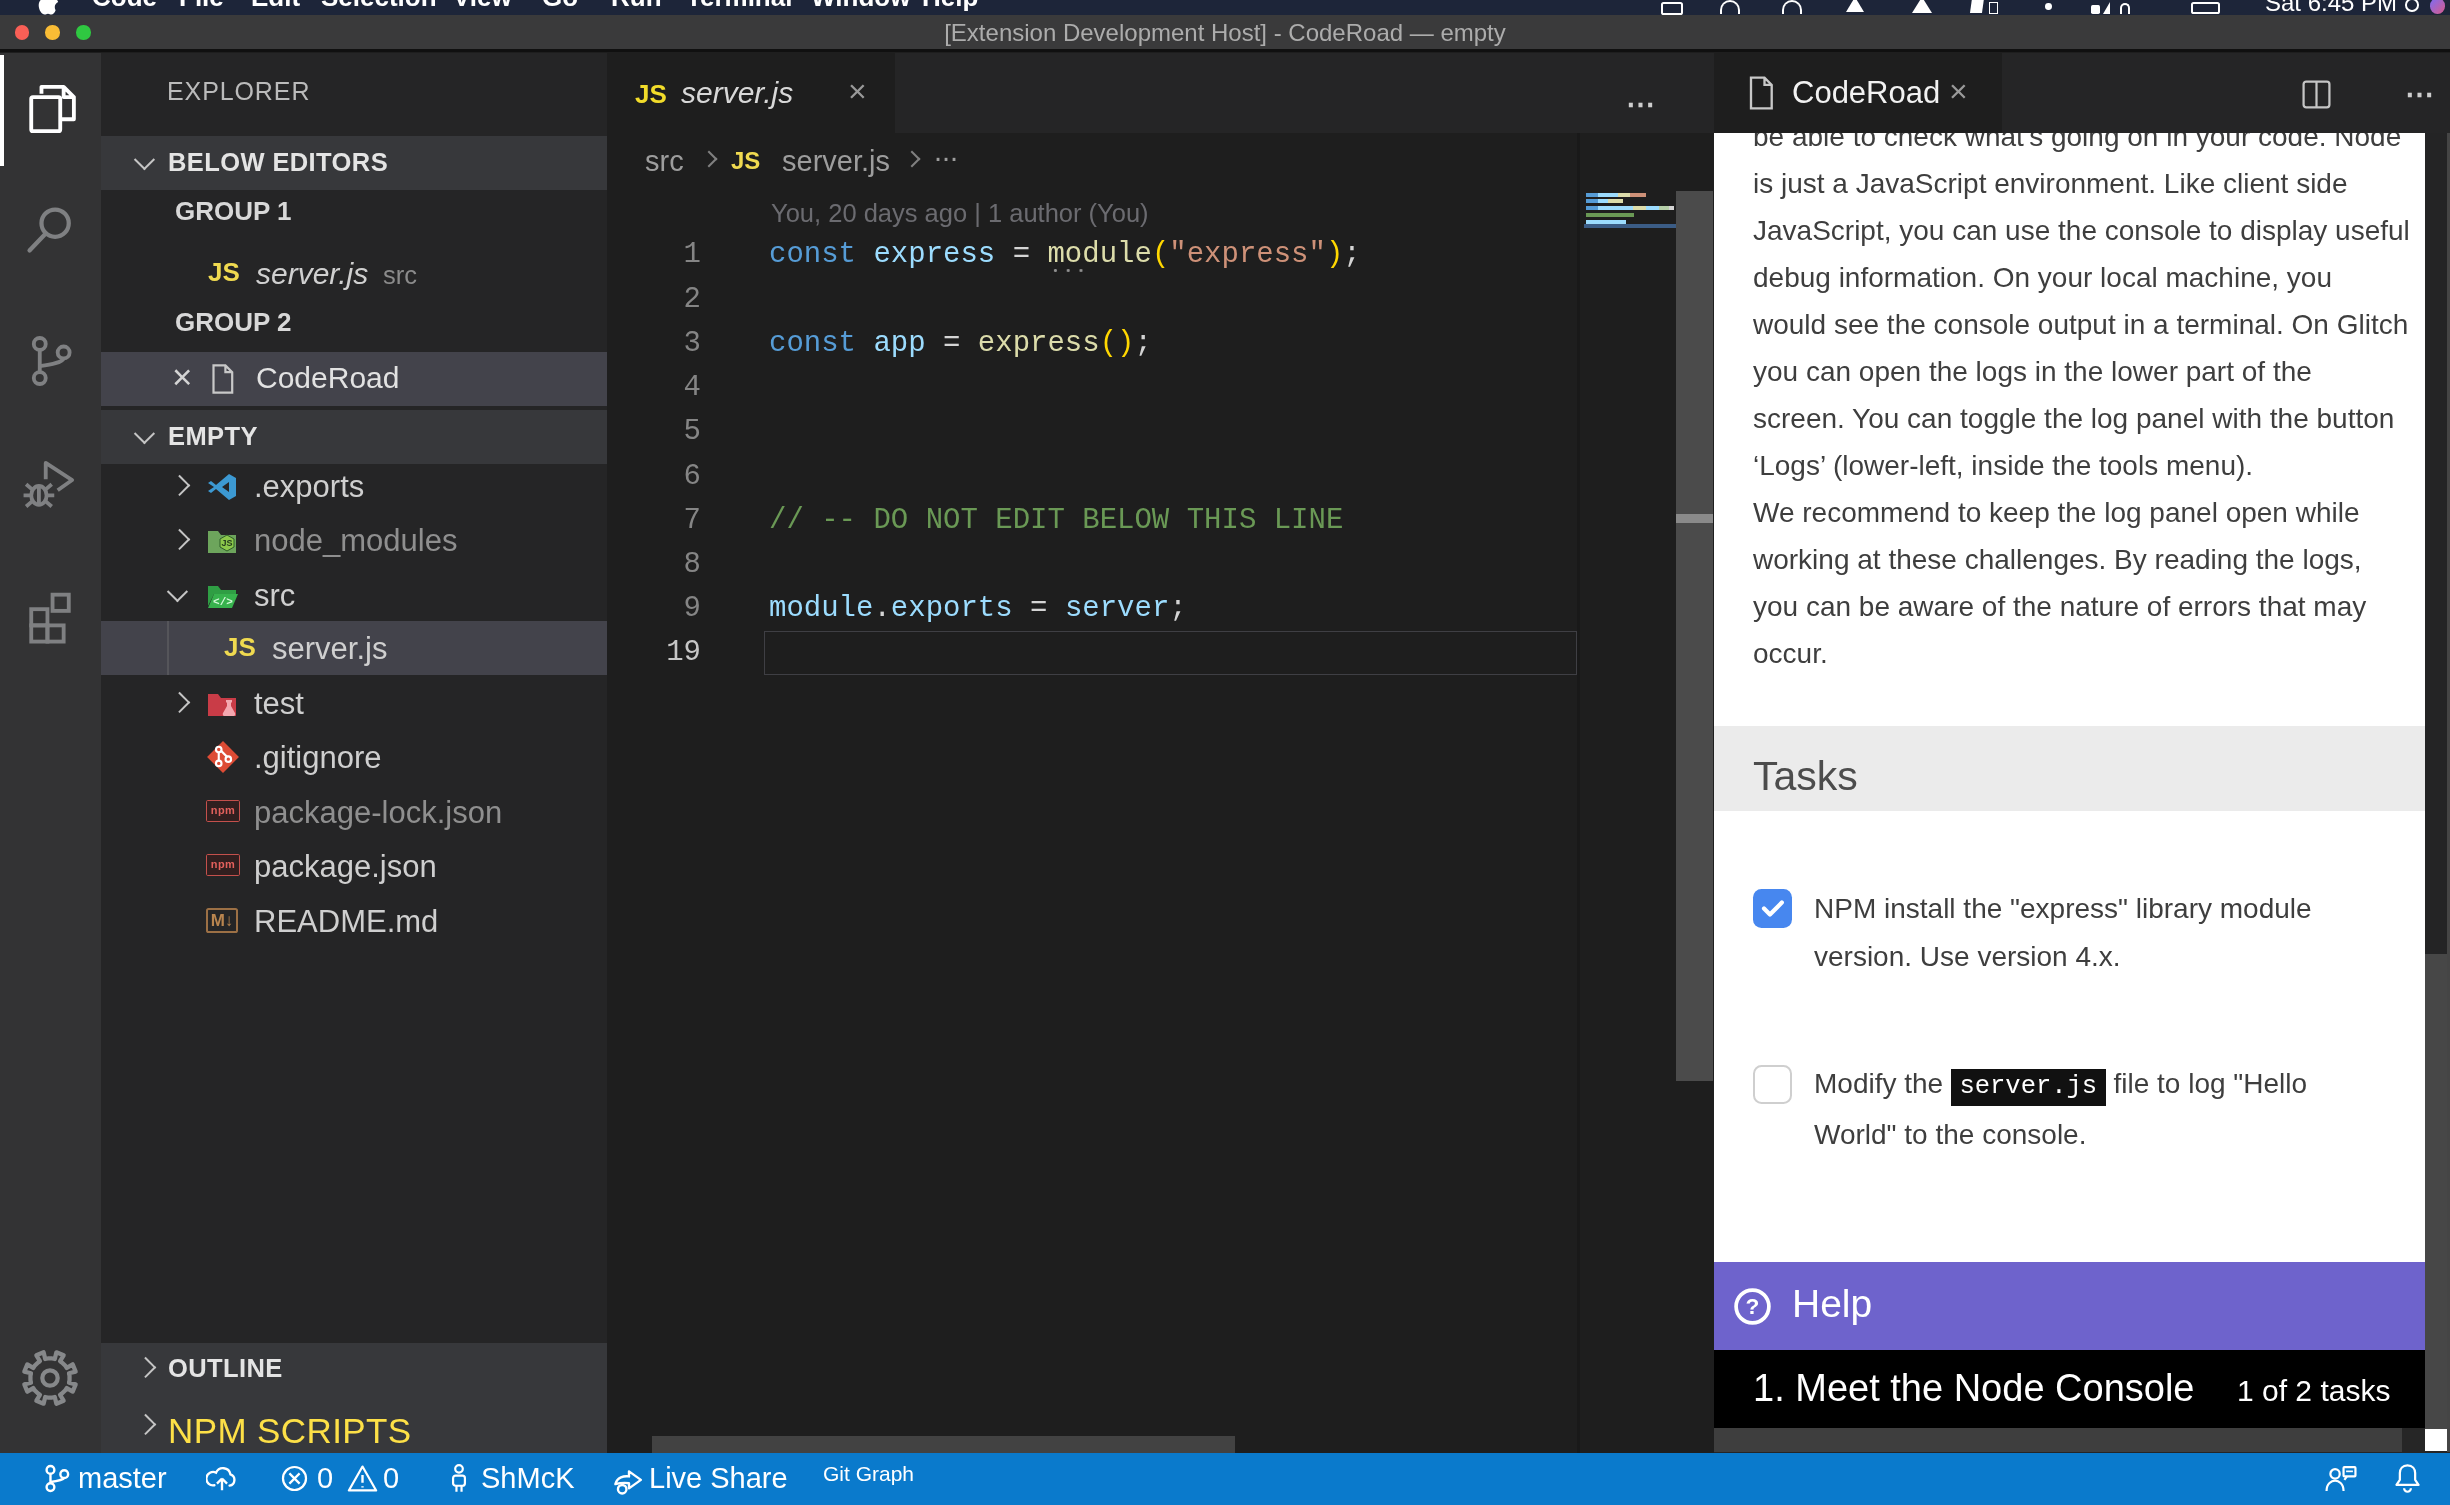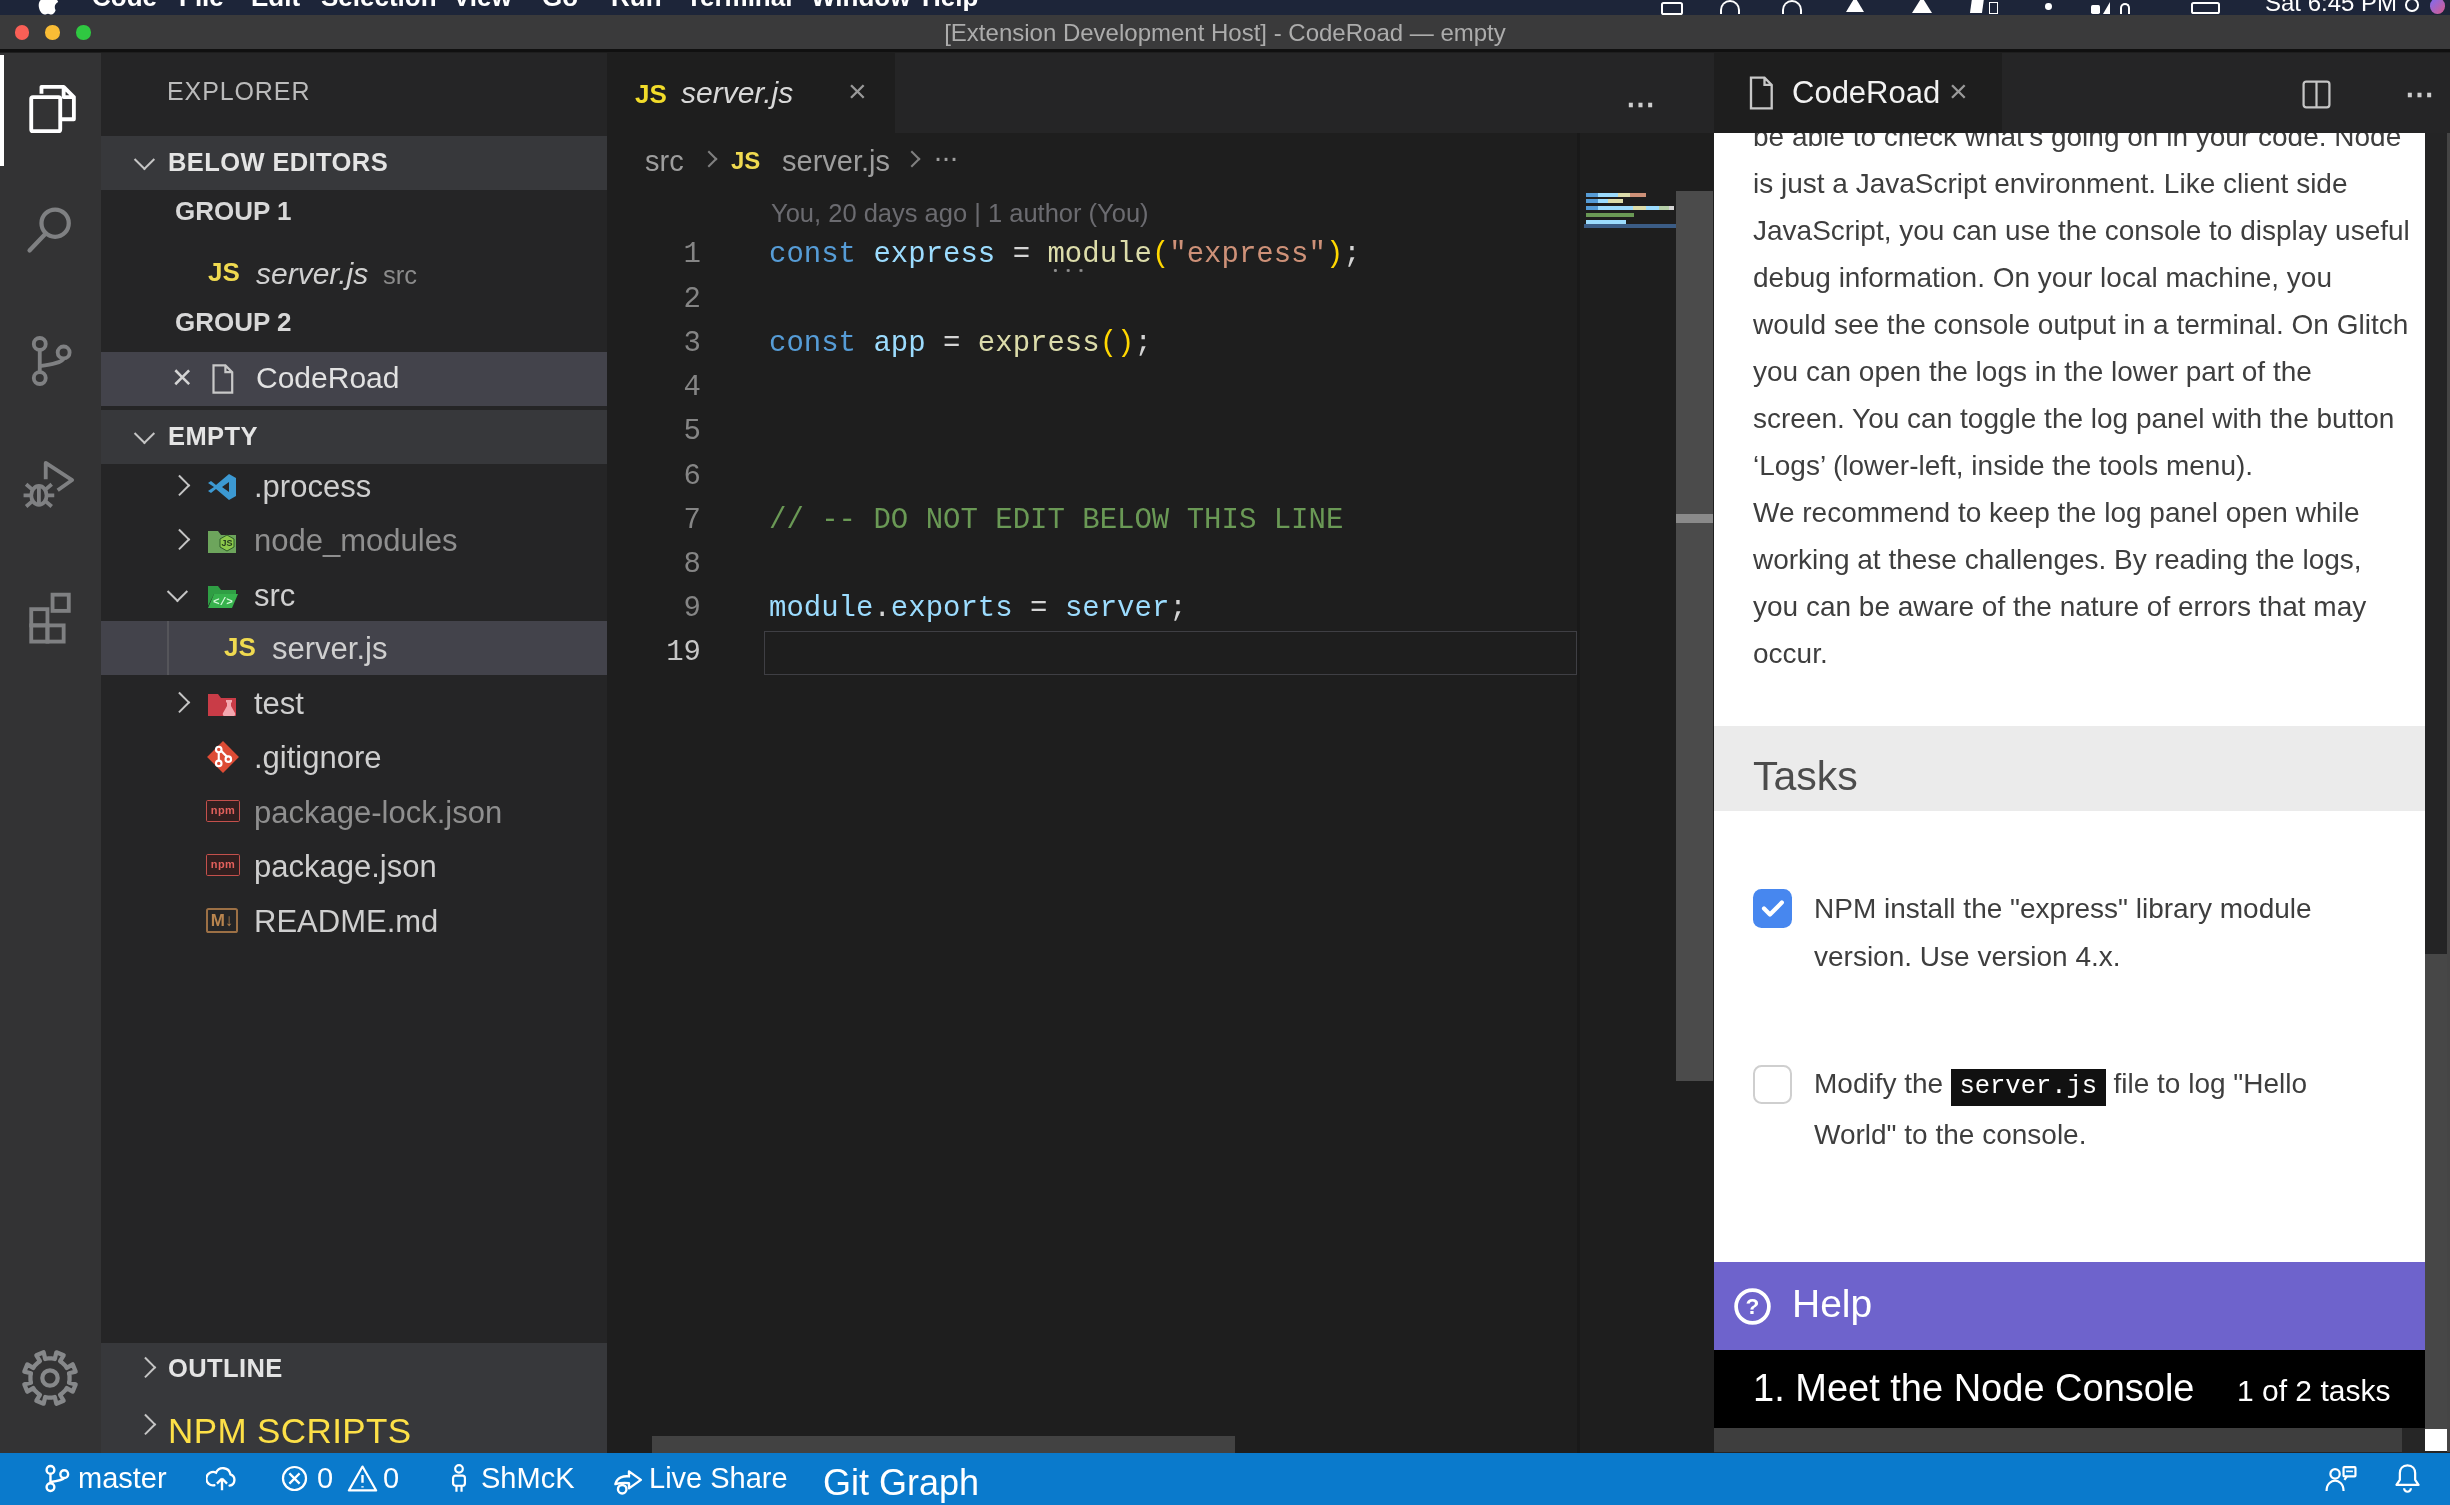--- a/index.html
+++ b/index.html
@@ -124,21 +124,21 @@
   <div class="ab" style="left:0;top:357px;width:506px;height:54px;background:#37383b">
     <span class="ab chev-down" style="left:36px;top:20.4px"></span>
     <div class="ab" style="left:67px;top:12px;color:#e4e4e4;font-size:25.5px;font-weight:bold;letter-spacing:0.4px">EMPTY</div>
   </div>
 
   <div class="trow" style="top:406px">
     <span class="ab chev-right" style="left:71px;top:18.7px"></span>
     <svg class="ab" style="left:105px;top:12px" width="32" height="32" viewBox="0 0 32 32">
         <path fill="#3c99d2" d="M23 3 L10 14 5 10 2 12 8 16 2 20 5 22 10 18 23 29 30 25 V7 Z M23 11 v10 l-7 -5 Z"></path>
       </svg>
-    <div class="tname" style="left:153px">.process</div>
+    <div class="tname" style="left:153px">.exports</div>
   </div>
   <div class="trow" style="top:460px">
     <span class="ab chev-right" style="left:71px;top:18.7px"></span>
     <svg class="ab" style="left:105px;top:12px" width="32" height="32" viewBox="0 0 32 32">
         <path fill="#6da55c" d="M2 6 h10 l3 4 h15 v18 H2 Z"></path>
         <path fill="#8cc84b" stroke="#2f5e28" stroke-width="1" d="M21 10 l7 4 v8 l-7 4 -7 -4 v-8 Z"></path>
         <text x="21" y="21" font-size="9" font-weight="bold" fill="#243d1e" text-anchor="middle" font-family="Liberation Sans">JS</text>
       </svg>
     <div class="tname" style="left:153px;color:#8f8f8f">node_modules</div>
   </div>
@@ -362,21 +362,21 @@
       </g>
     </svg>
   <div class="ab" style="left:481px;top:8.5px;font-size:29px">ShMcK</div>
   <svg class="ab" style="left:612px;top:9.4px" width="34" height="34" viewBox="0 0 40 40">
       <g fill="none" stroke="#fff" stroke-width="2.8">
         <path d="M4 26 c2 -8 10 -10 16 -9 l0 -6 14 10 -14 10 0 -6 c-6 -1 -12 0 -16 1 Z" stroke-linejoin="round"></path>
         <circle cx="12" cy="32" r="5"></circle>
       </g>
     </svg>
   <div class="ab" style="left:649px;top:8.5px;font-size:29px">Live Share</div>
-  <div class="ab" style="left:823px;top:8.5px;font-size:36px">Git Graph</div>
+  <div class="ab" style="left:823px;top:8.5px;font-size:21px">Git Graph</div>
   <svg class="ab" style="left:2323px;top:9.4px" width="36" height="34" viewBox="0 0 42 40">
       <g fill="none" stroke="#fff" stroke-width="2.6">
         <circle cx="14" cy="14" r="5.5"></circle>
         <path d="M4 34 c0 -9 6 -12 10 -12 s10 3 10 12"></path>
         <rect x="24" y="6" width="14" height="11" rx="1"></rect>
         <path d="M28 17 l-3 4"></path>
         <path d="M27 11 h8" stroke-width="2"></path>
       </g>
     </svg>
   <svg class="ab" style="left:2392px;top:8.5px" width="31" height="34" viewBox="0 0 36 40">

